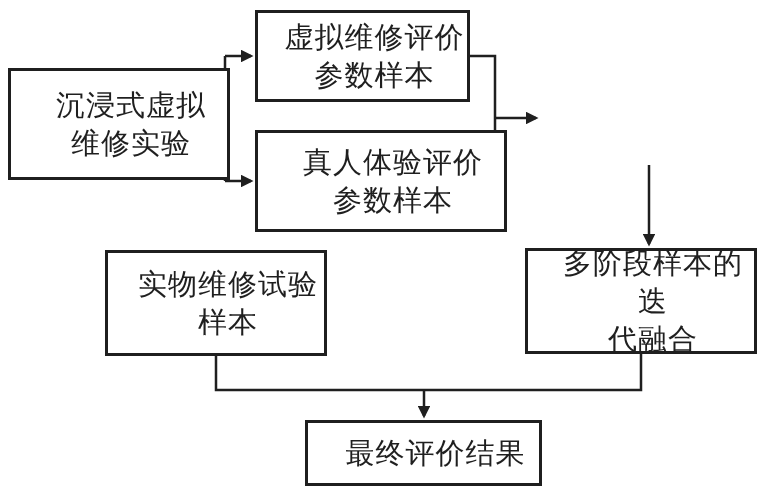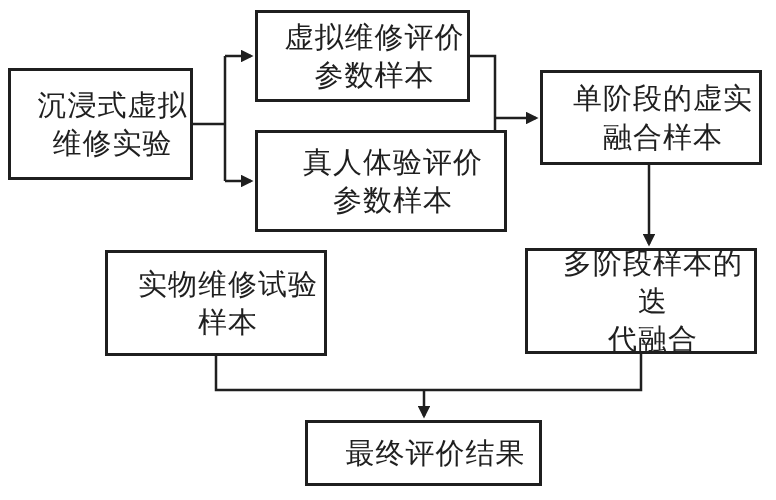--- a/index.html
+++ b/index.html
@@ -66,31 +66,29 @@
     <path d="M470 56 H495 V181 H470"></path>
     <path d="M216 356 V390 H641 V354"></path>
 
     <path d="M225 56 H251" marker-end="url(#arrow)"></path>
     <path d="M225 181 H251" marker-end="url(#arrow)"></path>
     <path d="M495 118 H536" marker-end="url(#arrow)"></path>
     <path d="M649 165 V244" marker-end="url(#arrow)"></path>
     <path d="M424 390 V416" marker-end="url(#arrow)"></path>
   </svg>
 
-  <div class="node" style="left:8px; top:68px; width:185px; height:112px;">沉浸式虚拟
+  <div class="node" style="left:8px; top:68px; width:222px; height:112px;">沉浸式虚拟
 维修实验</div>
 
   <div class="node" style="left:255px; top:10px; width:215px; height:92px;">虚拟维修评价
 参数样本</div>
 
   <div class="node" style="left:255px; top:130px; width:252px; height:102px;">真人体验评价
 参数样本</div>
 
-  <div class="node" style="left:540px; top:70px; width:222px; height:95px;">单阶段的虚实
-融合样本</div>
 
   <div class="node" style="left:105px; top:250px; width:222px; height:106px;">实物维修试验
 样本</div>
 
   <div class="node" style="left:305px; top:420px; width:237px; height:66px;">最终评价结果</div>
 
   <div class="node" style="left:525px; top:248px; width:232px; height:106px;">多阶段样本的迭
 代融合</div>
 
 </div>

